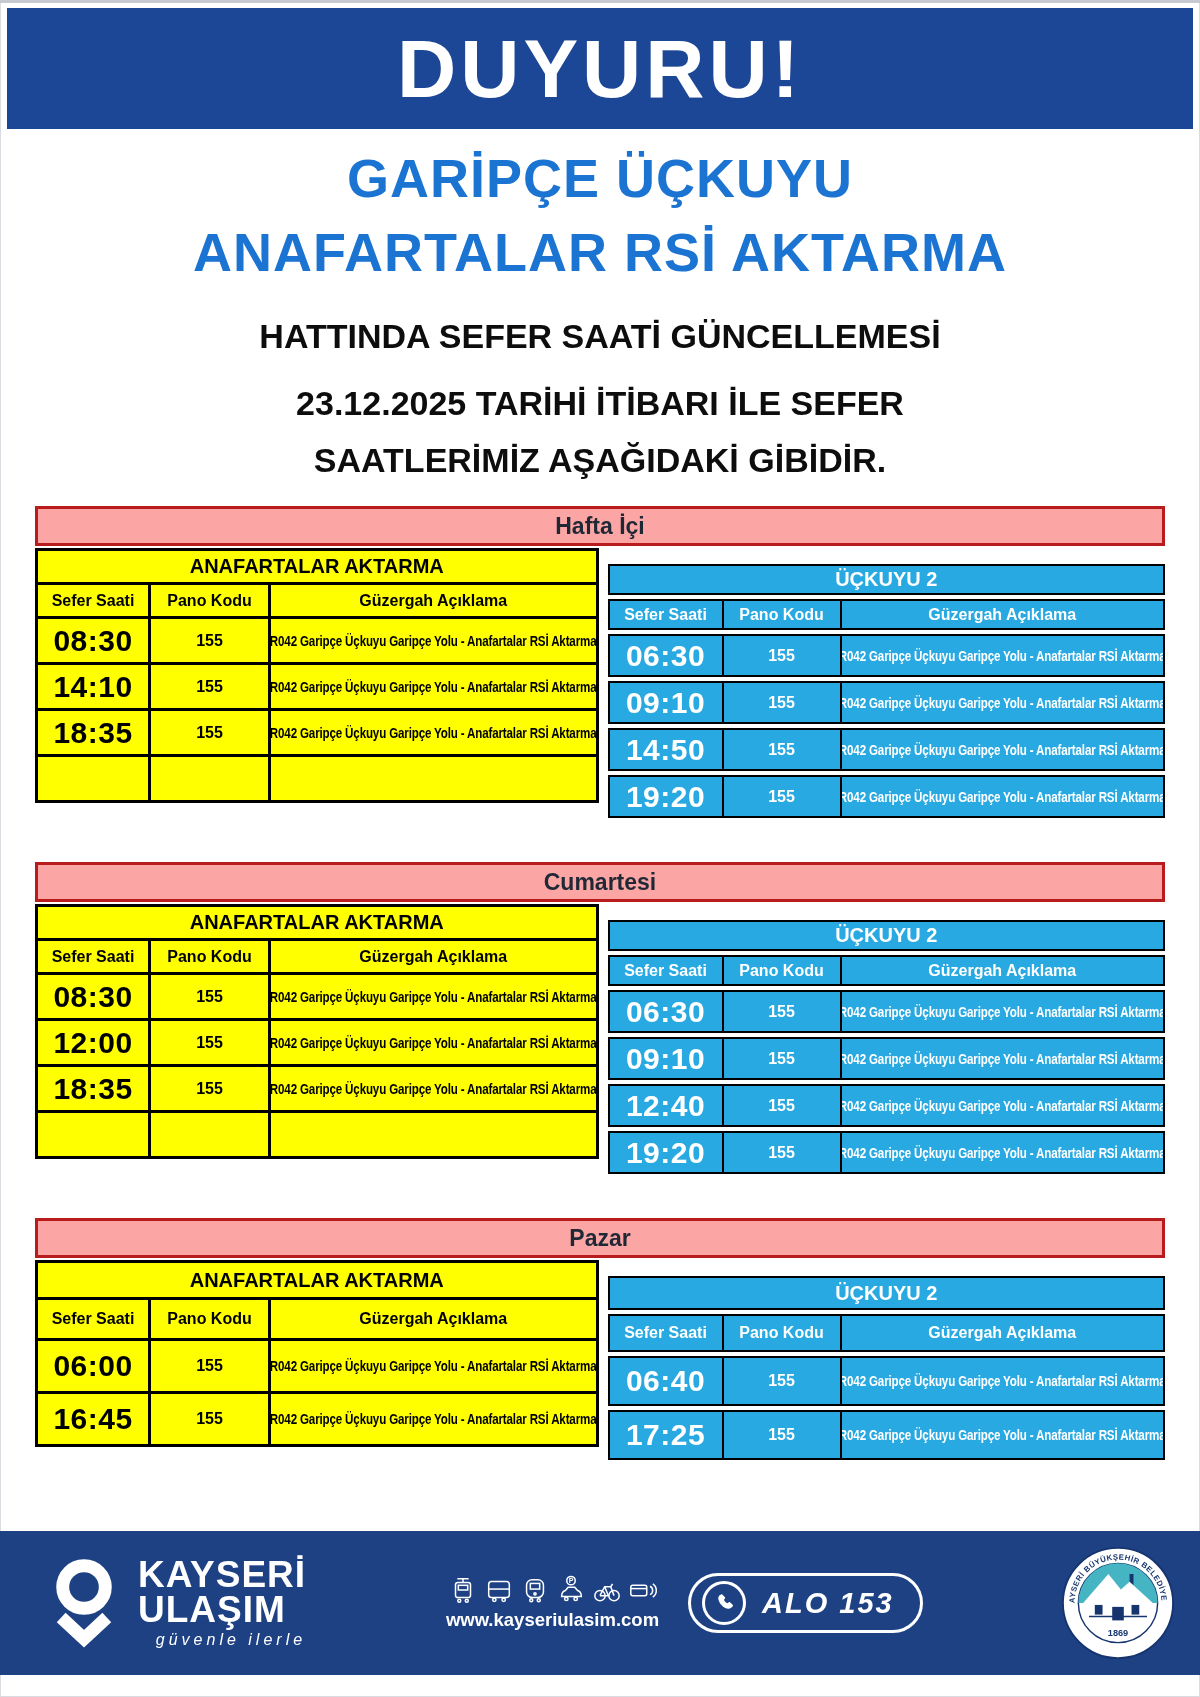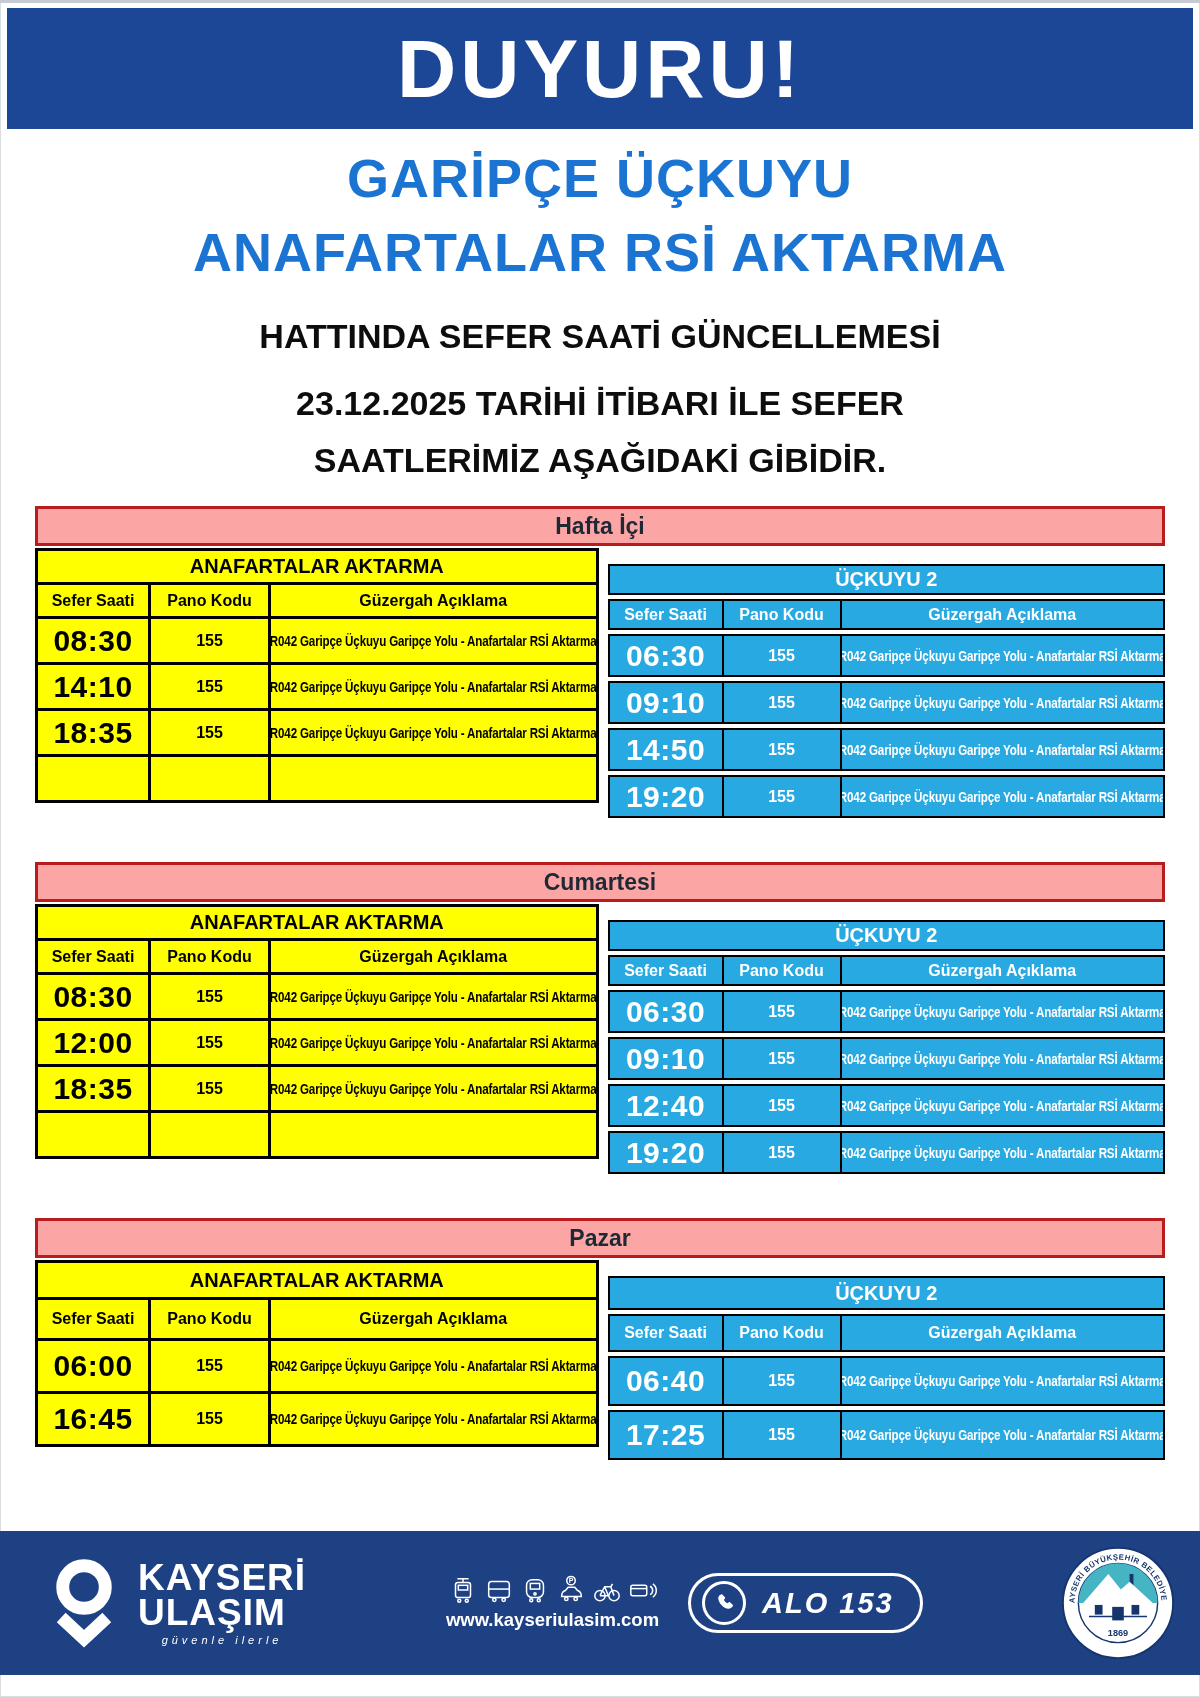--- a/index.html
+++ b/index.html
@@ -44,21 +44,21 @@
   .code{font-size:16px;font-weight:700;}
   .route-text{display:inline-block;white-space:nowrap;font-size:14.5px;font-weight:700;letter-spacing:-0.2px;
               transform:scaleX(0.8);transform-origin:50% 50%;}
   .tall .sec{height:34px;}
   .tall .col-row{height:38px;}
   .tall .data-row{height:50px;}
   
   .footer{position:absolute;left:0;right:0;bottom:22px;height:144px;background:#1e4184;color:#fff;}
   .f-left{position:absolute;left:46px;top:50%;transform:translateY(-50%);display:flex;align-items:center;gap:16px;}
   .brand{font-weight:700;font-size:37px;line-height:35px;letter-spacing:1px;}
-  .tagline{font-size:11px;font-style:italic;font-weight:400;letter-spacing:4px;margin-top:4px;text-align:center;}
+  .tagline{font-size:16px;font-style:italic;font-weight:400;letter-spacing:4px;margin-top:4px;text-align:right;}
   .f-center{position:absolute;left:440px;width:225px;top:50%;transform:translateY(-50%);text-align:center;}
   .icons{display:flex;justify-content:center;align-items:flex-end;gap:6px;margin-bottom:4px;}
   .url{font-size:18.5px;font-weight:700;}
   .f-alo{position:absolute;left:688px;top:50%;transform:translateY(-50%);display:flex;align-items:center;gap:16px;
          border:3px solid #fff;border-radius:30px;padding:5px 26px 5px 11px;}
   .phone-circle{width:38px;height:38px;border:3px solid #fff;border-radius:50%;display:flex;align-items:center;justify-content:center;}
   .alo-label{font-size:29px;font-weight:700;letter-spacing:2px;font-style:italic;}
   .badge{position:absolute;right:24px;top:50%;transform:translateY(-50%);}
 </style>
 </head>

